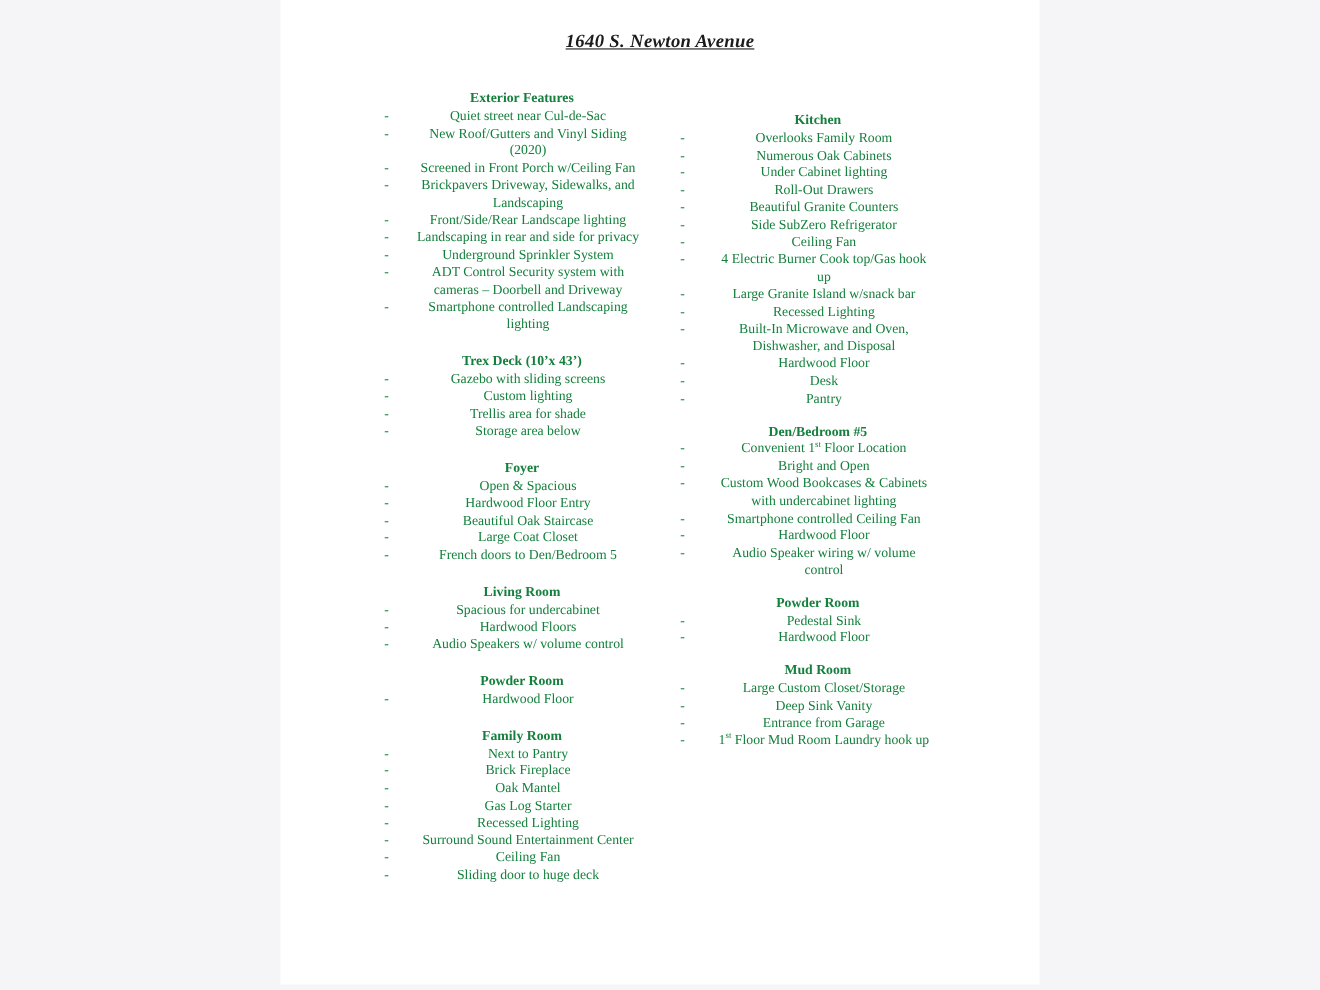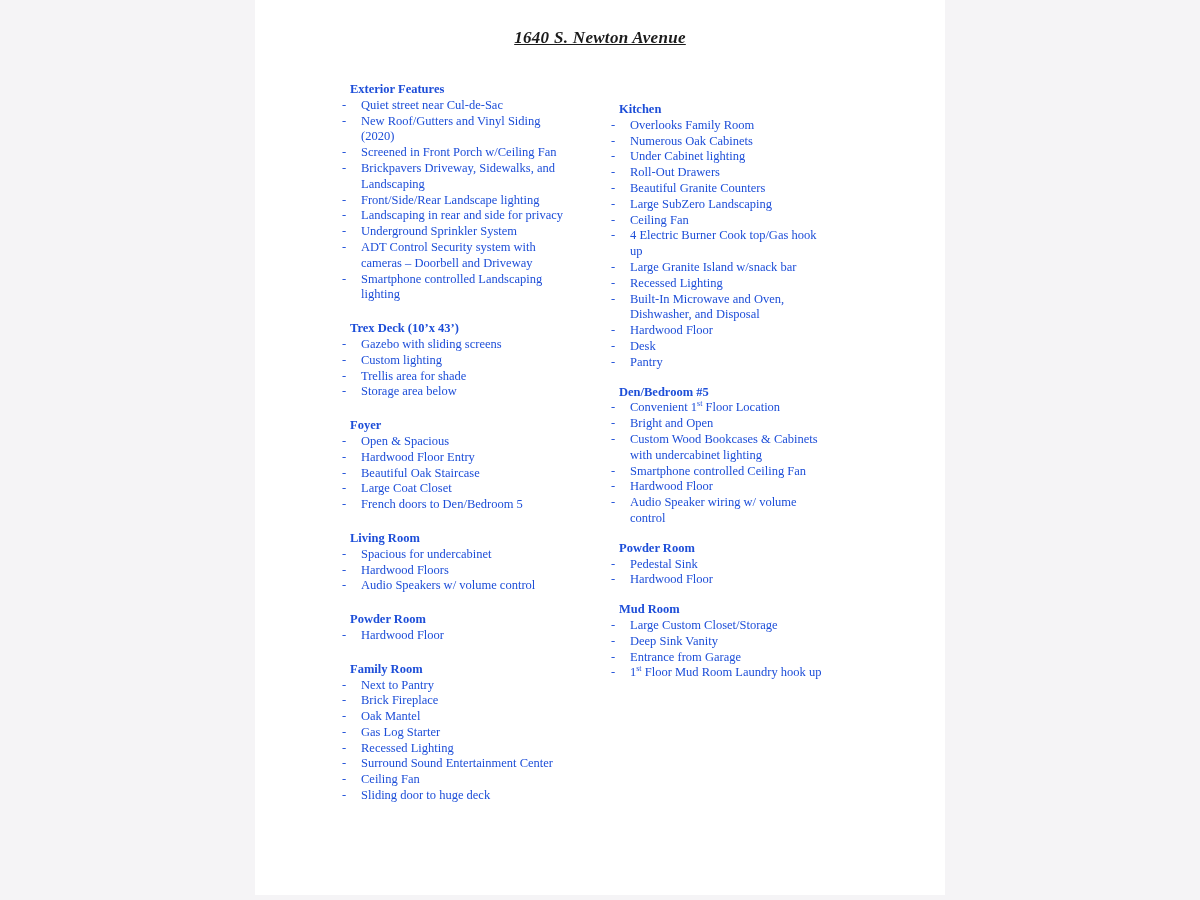--- a/index.html
+++ b/index.html
@@ -33,21 +33,22 @@
     font-style: italic;
     letter-spacing: 0.3px;
     margin: 0;
     color: #1b1b1b;
     text-decoration: underline;
   }
   .col {
     position: absolute;
     font-size: 12.5px;
     line-height: 15.8px;
-    color: #1d4ed8;
+    color: #15803d;
+    text-align: center;
   }
   .col-left  { left: 86px;  top: 82px;  width: 258px; }
   .col-right { left: 355px; top: 102px; width: 258px; font-family: Liberation Serif, serif; }
   .col-left  .section { margin-bottom: 18px; }
   .col-right .section { margin-bottom: 14px; }
   .section-heading {
     font-weight: bold;
     padding-left: 9px;
   }
   .bullet-row { display: flex; }
@@ -234,21 +235,21 @@
         <div class="bullet-row">
           <span class="bullet-dash">-</span>
           <span class="bullet-text">Roll-Out Drawers</span>
         </div>
         <div class="bullet-row">
           <span class="bullet-dash">-</span>
           <span class="bullet-text">Beautiful Granite Counters</span>
         </div>
         <div class="bullet-row">
           <span class="bullet-dash">-</span>
-          <span class="bullet-text">Large SubZero Landscaping</span>
+          <span class="bullet-text">Side SubZero Refrigerator</span>
         </div>
         <div class="bullet-row">
           <span class="bullet-dash">-</span>
           <span class="bullet-text">Ceiling Fan</span>
         </div>
         <div class="bullet-row">
           <span class="bullet-dash">-</span>
           <span class="bullet-text">4 Electric Burner Cook top/Gas hook
 up</span>
         </div>

